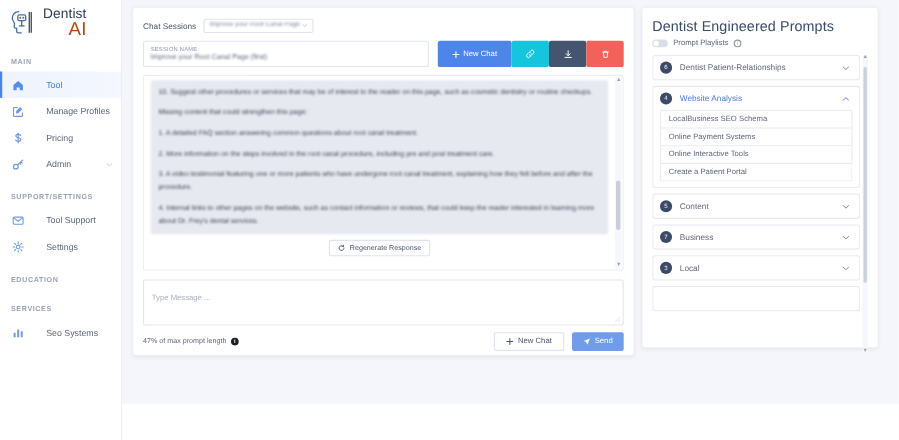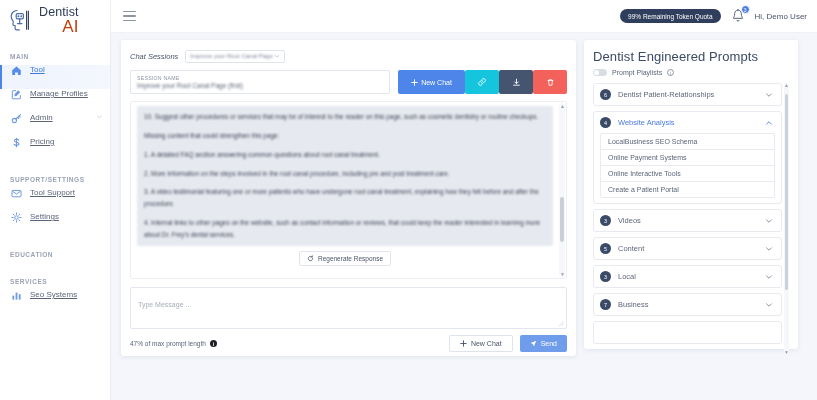--- a/index.html
+++ b/index.html
@@ -25,24 +25,24 @@
   .logo-text { margin-left: 1px; line-height: 0.92; }
   .logo-text .l1 { font-size: 12.5px; color: #2c3b57; letter-spacing: .1px; }
   .logo-text .l2 { font-size: 17px; color: #c2410c; letter-spacing: .1px; text-align: right; }
 
   .nav-section { margin-top: 8px; }
   .nav-label {
     font-size: 6.5px; letter-spacing: .55px; color: #9aa3b4;
     padding: 7px 0 5px 10px; font-weight: 700;
   }
   .nav-item {
-    display: flex; align-items: flex-start; gap: 8px;
+    display: flex; align-items: center; gap: 20px;
     height: 24px; padding: 0 7px 0 11px;
     font-size: 8px; color: #5b6579;
-    cursor: pointer; position: relative; text-decoration: underline;
+    cursor: pointer; position: relative;
   }
   .nav-item .ic { width: 11px; height: 11px; flex: 0 0 11px; display: flex; align-items: center; justify-content: center; }
   .nav-item .lbl { flex: 1; white-space: nowrap; }
   .nav-item.active {
     background: linear-gradient(90deg,#eef3fd 0%, #f4f7fe 100%);
     color: #3f7ae0;
   }
   .nav-item.active::before {
     content: ""; position: absolute; left: 0; top: 0; bottom: 0; width: 2px; background: #4a84e8;
   }
@@ -80,21 +80,21 @@
 
   
   .chat-card {
     position: absolute; left: 10px; top: 7px;
     width: 455px; height: 316px;
     background: #fff; border-radius: 3px;
     box-shadow: 0 1px 4px rgba(45,60,95,.10);
     padding: 8px 9px;
   }
   .sessions-row { display: flex; align-items: center; gap: 7px; height: 16px; }
-  .sessions-lbl { font-size: 7.5px; color: #4a5468; white-space: nowrap; font-style: italic; }
+  .sessions-lbl { font-size: 7.5px; color: #4a5468; white-space: nowrap; }
   .sessions-select {
     width: 100px; height: 13px; border: 1px solid #dfe3ec; border-radius: 2px;
     display: flex; align-items: center; padding: 0 4px; background: #fff;
     cursor: pointer;
   }
   .sessions-select .val {
     flex: 1; font-size: 6px; color: #7b8499; overflow: hidden; white-space: nowrap;
     filter: blur(1.1px);
   }
   .chev { width: 6px; height: 6px; opacity: .5; }
@@ -262,40 +262,40 @@
               <svg viewBox="0 0 11 11" width="11" height="11">
                 <path d="M9.4 6.2v3.1c0 .3-.2.5-.5.5H1.8c-.3 0-.5-.2-.5-.5V2.2c0-.3.2-.5.5-.5h3.2" fill="none" stroke="#6f9ae4" stroke-width="1"></path>
                 <path d="M7.2 1.3l2 2-3.6 3.6-2.2.3.3-2.2z" fill="#6f9ae4"></path>
               </svg>
             </span>
             <span class="lbl">Manage Profiles</span>
           </div>
           <div class="nav-item">
             <span class="ic">
               <svg viewBox="0 0 11 11" width="11" height="11">
+                <path d="M5.5 1.2v8.6" stroke="#6f9ae4" stroke-width="1.1" stroke-linecap="round"></path>
+                <path d="M7.7 3.1c-.4-.6-1.2-.9-2.2-.9-1.3 0-2.1.6-2.1 1.5 0 2.2 4.5.9 4.5 3.1 0 1-.9 1.6-2.3 1.6-1.1 0-2-.4-2.4-1" fill="none" stroke="#6f9ae4" stroke-width="1.1" stroke-linecap="round"></path>
+              </svg>
+            </span>
+            <span class="lbl">Pricing</span>
+          </div>
+          <div class="nav-item">
+            <span class="ic">
+              <svg viewBox="0 0 11 11" width="11" height="11">
                 <circle cx="3.4" cy="7.5" r="2.1" fill="none" stroke="#6f9ae4" stroke-width="1.1"></circle>
                 <path d="M4.9 6L9.5 1.6M8 3.1l1.1 1.1M6.8 4.3l1 1" fill="none" stroke="#6f9ae4" stroke-width="1.1" stroke-linecap="round"></path>
               </svg>
             </span>
             <span class="lbl">Admin</span>
             <span class="caret-sm">
               <svg viewBox="0 0 8 8" width="7" height="7">
                 <path d="M1.4 3L4 5.4 6.6 3" fill="none" stroke="#9aa3b4" stroke-width="1"></path>
               </svg>
             </span>
           </div>
-          <div class="nav-item">
-            <span class="ic">
-              <svg viewBox="0 0 11 11" width="11" height="11">
-                <path d="M5.5 1.2v8.6" stroke="#6f9ae4" stroke-width="1.1" stroke-linecap="round"></path>
-                <path d="M7.7 3.1c-.4-.6-1.2-.9-2.2-.9-1.3 0-2.1.6-2.1 1.5 0 2.2 4.5.9 4.5 3.1 0 1-.9 1.6-2.3 1.6-1.1 0-2-.4-2.4-1" fill="none" stroke="#6f9ae4" stroke-width="1.1" stroke-linecap="round"></path>
-              </svg>
-            </span>
-            <span class="lbl">Pricing</span>
-          </div>
         </div>
         <div class="nav-section">
           <div class="nav-label">SUPPORT/SETTINGS</div>
           <div class="nav-item">
             <span class="ic">
               <svg viewBox="0 0 11 11" width="11" height="11">
                 <rect x="1" y="2.4" width="9" height="6.4" rx="1" fill="none" stroke="#6f9ae4" stroke-width="1"></rect>
                 <path d="M1.4 3.1l4.1 3 4.1-3" fill="none" stroke="#6f9ae4" stroke-width="1"></path>
               </svg>
             </span>
@@ -325,39 +325,20 @@
               </svg>
             </span>
             <span class="lbl">Seo Systems</span>
           </div>
         </div>
       </nav>
   </aside>
 
   <section class="main">
 
-    <header class="topbar">
-      <span class="hamburger">
-          <i></i>
-          <i></i>
-          <i></i>
-        </span>
-      <div class="topbar-right">
-        <span class="quota-pill">99% Remaining Token Quota</span>
-        <span class="bell-wrap">
-          <svg viewBox="0 0 14 16" width="14" height="16">
-            <path d="M7 2.2c-2 0-3.3 1.5-3.3 3.4 0 2.8-1 3.7-1.4 4.2-.2.2 0 .5.3.5h8.8c.3 0 .5-.3.3-.5-.4-.5-1.4-1.4-1.4-4.2 0-1.9-1.3-3.4-3.3-3.4z" fill="none" stroke="#555f72" stroke-width="1"></path>
-            <path d="M5.8 12.1c.2.7.6 1.1 1.2 1.1s1-.4 1.2-1.1" fill="none" stroke="#555f72" stroke-width="1"></path>
-            <path d="M7 1.1v1" stroke="#555f72" stroke-width="1"></path>
-          </svg>
-          <span class="badge">3</span>
-        </span>
-        <span class="user-name">Hi, Demo User</span>
-      </div>
-    </header>
 
     <div class="canvas">
       <div class="canvas-bg"></div>
 
       <div class="chat-card">
 
         <div class="sessions-row">
           <span class="sessions-lbl">Chat Sessions</span>
           <div class="sessions-select">
             <span class="val">Improve your Root Canal Page (first)</span>
@@ -507,63 +488,52 @@
                 </div>
                 <div class="acc-body">
                   <div class="acc-item">LocalBusiness SEO Schema</div>
                   <div class="acc-item">Online Payment Systems</div>
                   <div class="acc-item">Online Interactive Tools</div>
                   <div class="acc-item">Create a Patient Portal</div>
                 </div>
               </div>
               <div class="acc">
                 <div class="acc-head">
-                  <span class="acc-badge">3</span>
-                  <span class="acc-name">Videos</span>
+                  <span class="acc-badge">5</span>
+                  <span class="acc-name">Content</span>
                   <span class="acc-chev">
                     <svg viewBox="0 0 10 10" width="8" height="8">
                       <path d="M2 3.6L5 6.6l3-3" fill="none" stroke="#7b8499" stroke-width="1.1" stroke-linecap="round" stroke-linejoin="round"></path>
                     </svg>
                   </span>
                 </div>
               </div>
               <div class="acc">
                 <div class="acc-head">
-                  <span class="acc-badge">5</span>
-                  <span class="acc-name">Content</span>
+                  <span class="acc-badge">7</span>
+                  <span class="acc-name">Business</span>
                   <span class="acc-chev">
                     <svg viewBox="0 0 10 10" width="8" height="8">
                       <path d="M2 3.6L5 6.6l3-3" fill="none" stroke="#7b8499" stroke-width="1.1" stroke-linecap="round" stroke-linejoin="round"></path>
                     </svg>
                   </span>
                 </div>
               </div>
               <div class="acc">
                 <div class="acc-head">
                   <span class="acc-badge">3</span>
                   <span class="acc-name">Local</span>
                   <span class="acc-chev">
                     <svg viewBox="0 0 10 10" width="8" height="8">
                       <path d="M2 3.6L5 6.6l3-3" fill="none" stroke="#7b8499" stroke-width="1.1" stroke-linecap="round" stroke-linejoin="round"></path>
                     </svg>
                   </span>
                 </div>
               </div>
               <div class="acc">
-                <div class="acc-head">
-                  <span class="acc-badge">7</span>
-                  <span class="acc-name">Business</span>
-                  <span class="acc-chev">
-                    <svg viewBox="0 0 10 10" width="8" height="8">
-                      <path d="M2 3.6L5 6.6l3-3" fill="none" stroke="#7b8499" stroke-width="1.1" stroke-linecap="round" stroke-linejoin="round"></path>
-                    </svg>
-                  </span>
-                </div>
-              </div>
-              <div class="acc">
                 <div class="acc-head"></div>
               </div>
             </div>
           <div class="pscroll">
             <span class="arw" style="top:0;">▲</span>
             <span class="thumb"></span>
             <span class="arw" style="bottom:0;">▼</span>
           </div>
         </div>
       </div>

